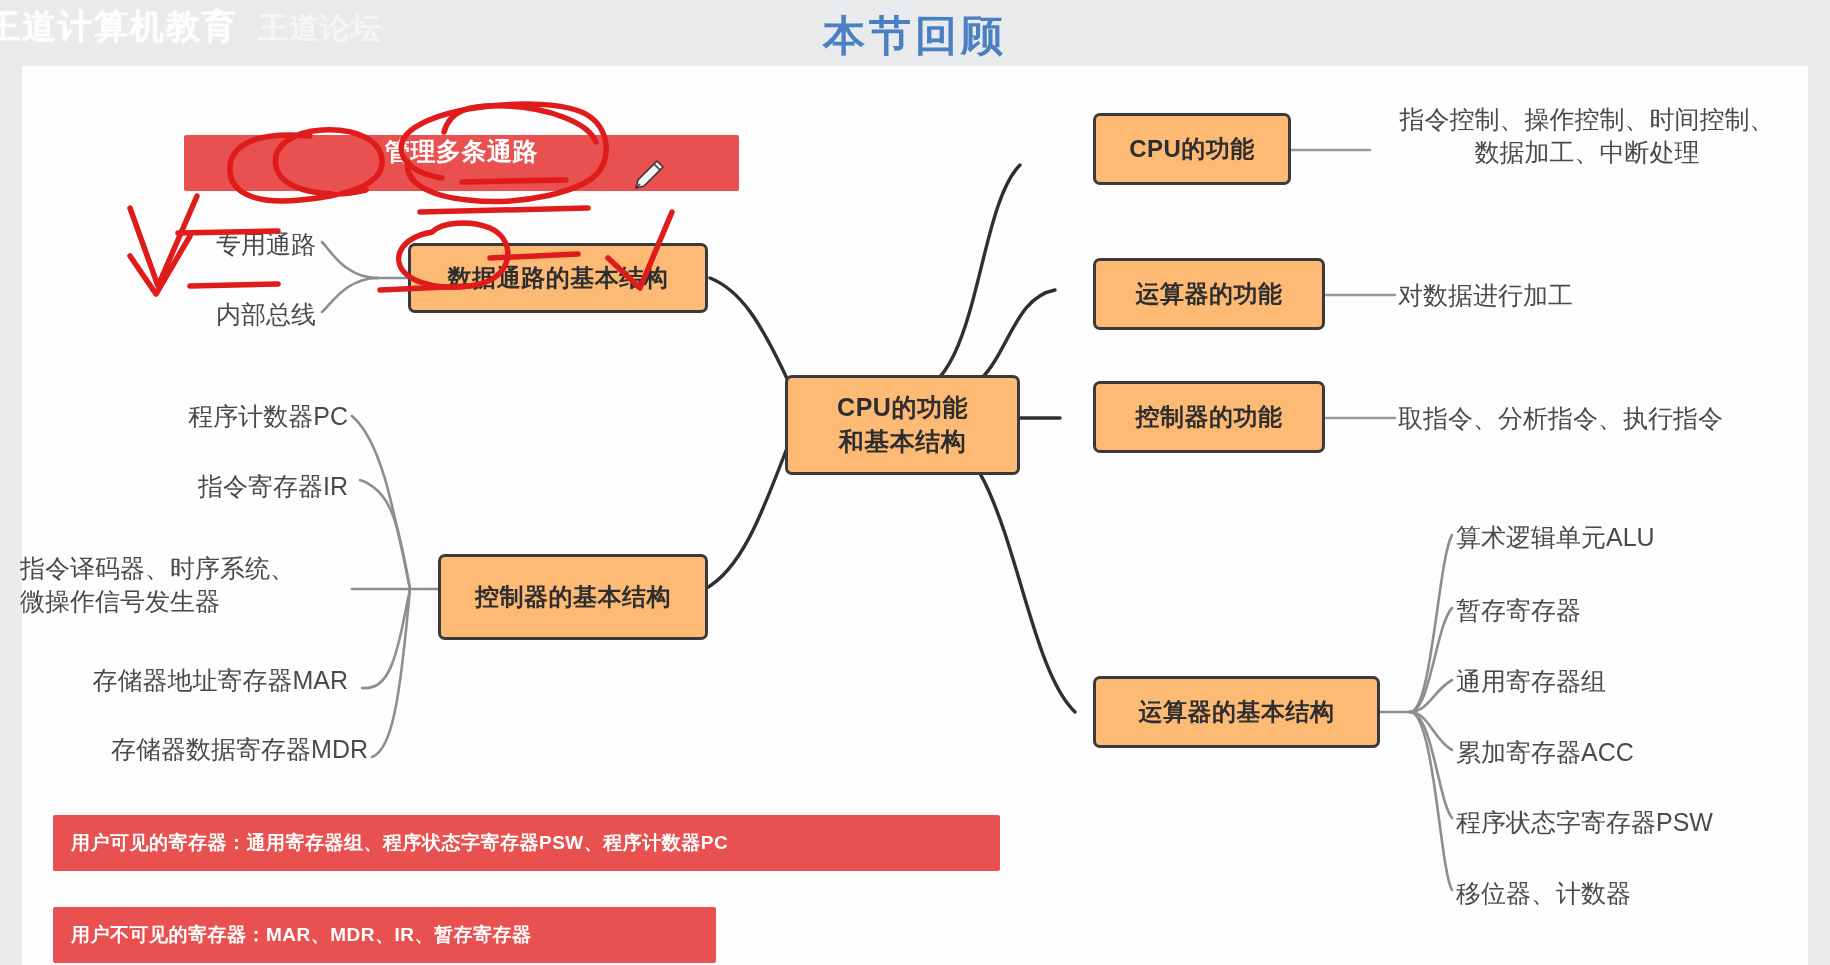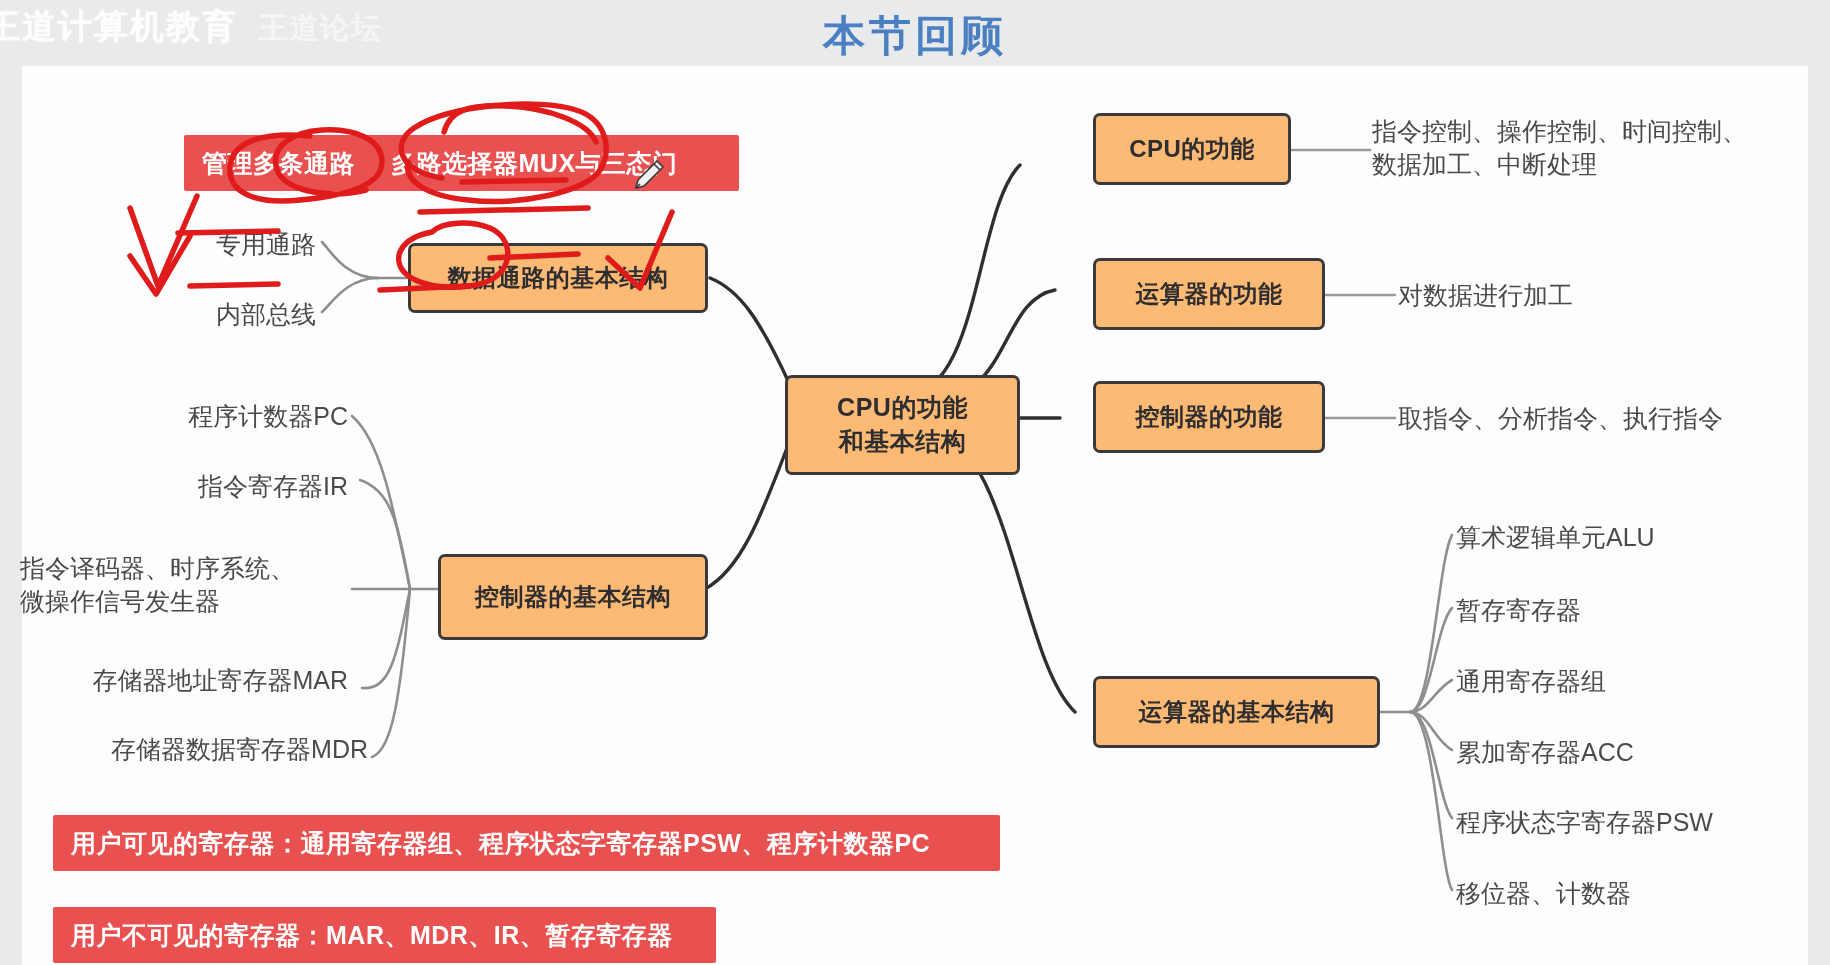--- a/index.html
+++ b/index.html
@@ -63,21 +63,21 @@
   .leaf.r{text-align:left;}
   .leaf.l{text-align:right;}
 
   
   .banner{
     position:absolute;box-sizing:border-box;
     background:#e8514f;
     color:#ffffff;font-weight:700;
     display:flex;align-items:center;
     padding:0 18px;
-    font-size:25px;letter-spacing:.5px;
+    font-size:19px;letter-spacing:.5px;
     border-radius:2px;
     font-family:"Liberation Sans","DejaVu Sans",sans-serif;
   }
   .banner.top{font-size:25px;justify-content:flex-start;gap:36px;}
   .banner .seg{white-space:nowrap;}
 
   
   svg.ink{position:absolute;left:0;top:0;width:1830px;height:965px;pointer-events:none;}
 
   
@@ -154,21 +154,21 @@
   <div class="node" style="left:1093px;top:258px;width:232px;height:72px;">
     <span>运算器的功能</span>
   </div>
   <div class="node" style="left:1093px;top:676px;width:287px;height:72px;">
     <span>运算器的基本结构</span>
   </div>
   <div class="node" style="left:1093px;top:381px;width:232px;height:72px;">
     <span>控制器的功能</span>
   </div>
 
-  <div class="leaf r" style="left:1372px;top:115px;width:430px;">指令控制、操作控制、时间控制、
+  <div class="leaf r" style="left:1372px;top:103px;width:430px;text-align:center;">指令控制、操作控制、时间控制、
 数据加工、中断处理</div>
   <div class="leaf r" style="left:1398px;top:279px;width:400px;">对数据进行加工</div>
   <div class="leaf r" style="left:1398px;top:402px;width:430px;">取指令、分析指令、执行指令</div>
 
   <div class="leaf r" style="left:1456px;top:521px;">算术逻辑单元ALU</div>
   <div class="leaf r" style="left:1456px;top:594px;">暂存寄存器</div>
   <div class="leaf r" style="left:1456px;top:665px;">通用寄存器组</div>
   <div class="leaf r" style="left:1456px;top:736px;">累加寄存器ACC</div>
   <div class="leaf r" style="left:1456px;top:806px;">程序状态字寄存器PSW</div>
   <div class="leaf r" style="left:1456px;top:877px;">移位器、计数器</div>
@@ -182,21 +182,21 @@
   <div class="node" style="left:438px;top:554px;width:270px;height:86px;">
     <span>控制器的基本结构</span>
   </div>
   <div class="leaf l" style="left:100px;top:400px;width:248px;text-align:right;">程序计数器PC</div>
   <div class="leaf l" style="left:110px;top:470px;width:238px;text-align:right;">指令寄存器IR</div>
   <div class="leaf l" style="left:20px;top:552px;width:328px;text-align:left;">指令译码器、时序系统、
 微操作信号发生器</div>
   <div class="leaf l" style="left:40px;top:664px;width:308px;text-align:right;">存储器地址寄存器MAR</div>
   <div class="leaf l" style="left:40px;top:733px;width:328px;text-align:right;">存储器数据寄存器MDR</div>
 
-  <div class="banner top" style="left:184px;top:135px;width:555px;height:56px;">
+  <div class="banner top" style="left:184px;top:135px;width:555px;height:56px;flex-direction:column;">
     <span class="seg">管理多条通路</span>
     <span class="seg">多路选择器MUX与三态门</span>
   </div>
 
   <div class="banner" style="left:53px;top:815px;width:947px;height:56px;">
     <span>用户可见的寄存器：通用寄存器组、程序状态字寄存器PSW、程序计数器PC</span>
   </div>
 
   <div class="banner" style="left:53px;top:907px;width:663px;height:56px;">
     <span>用户不可见的寄存器：MAR、MDR、IR、暂存寄存器</span>

